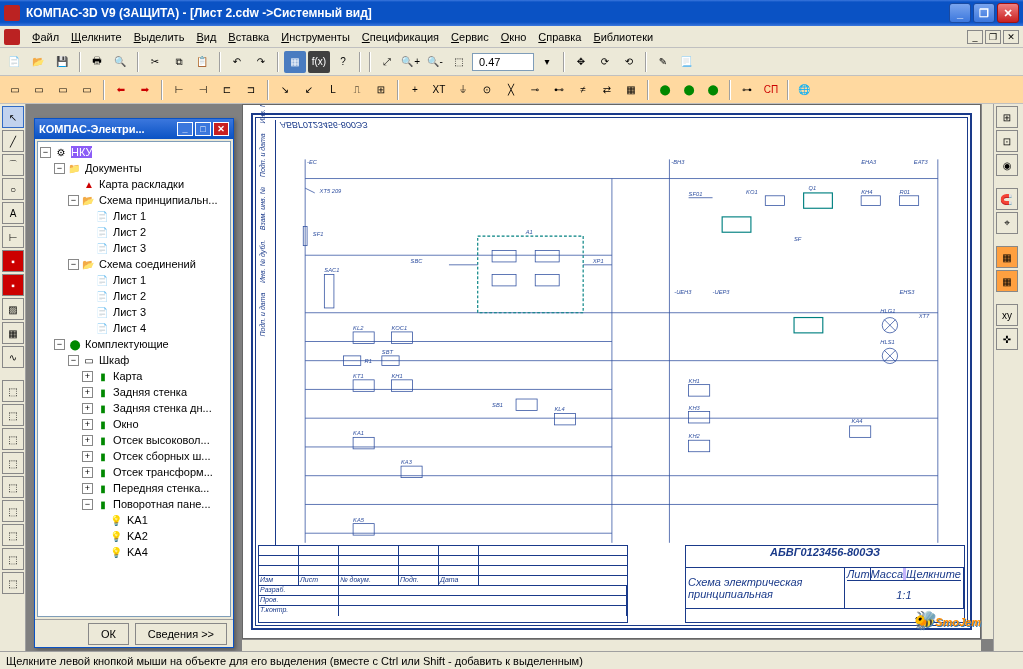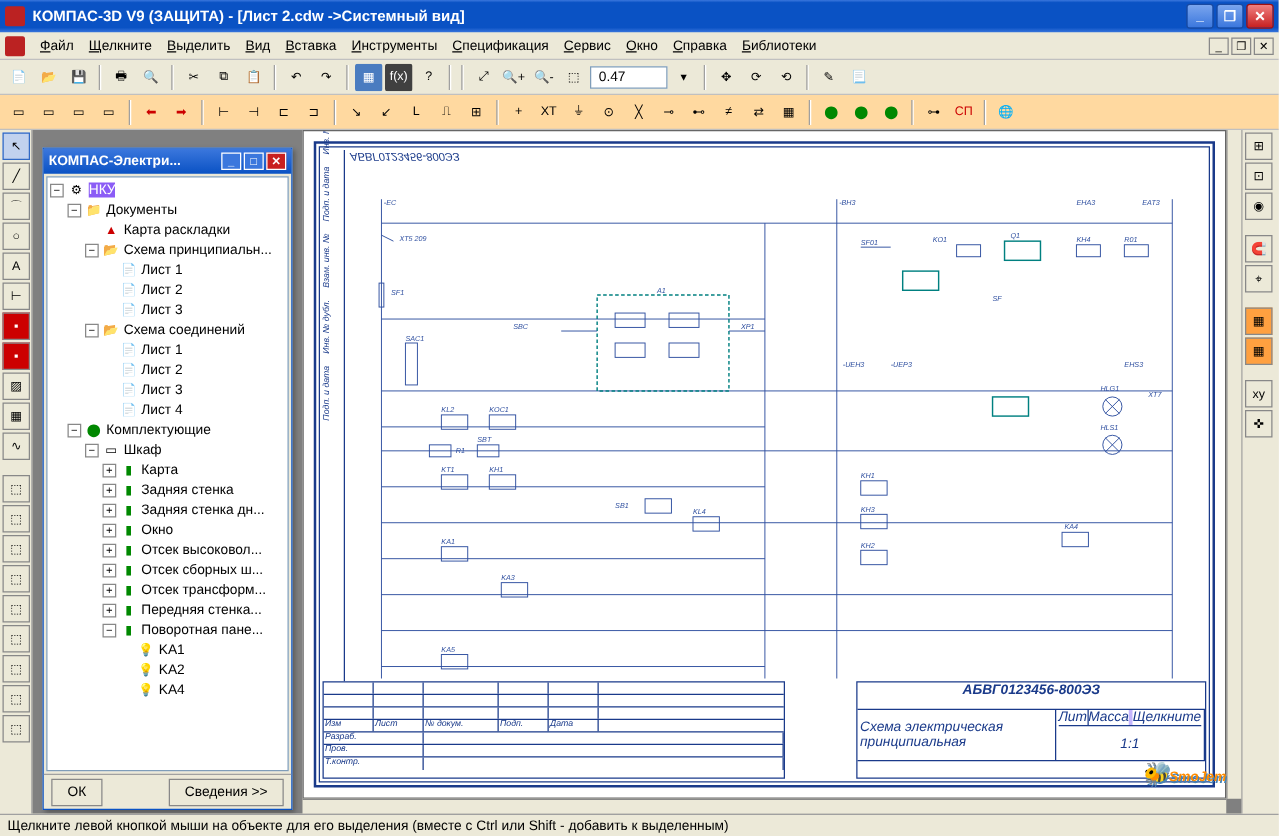--- a/index.html
+++ b/index.html
@@ -37,21 +37,21 @@
 .panel-title { height: 20px; background: linear-gradient(to bottom, #3b77dd, #0a52c4); color: #fff; display: flex; align-items: center; padding: 0 4px; font-weight: bold; font-size: 11px; }
 .panel-title .pbtns { margin-left: auto; display: flex; gap: 2px; }
 .panel-title .pbtn { width: 16px; height: 14px; background: #3b77dd; border: 1px solid #fff; color: #fff; font-size: 9px; display: flex; align-items: center; justify-content: center; cursor: pointer; }
 .panel-title .pbtn.x { background: #c82020; }
 .tree { flex: 1; background: #fff; border: 1px solid #7f9db9; margin: 2px; overflow: auto; padding: 2px; }
 .tree-item { display: flex; align-items: center; height: 16px; white-space: nowrap; cursor: pointer; }
 .expander { width: 11px; height: 11px; border: 1px solid #888; background: #fff; margin-right: 3px; font-size: 9px; line-height: 9px; text-align: center; cursor: pointer; }
 .ticon { width: 14px; height: 14px; margin-right: 3px; display: inline-flex; align-items: center; justify-content: center; font-size: 10px; }
 .tlabel { font-size: 11px; }
 .tlabel.sel { background: #8b5cf6; color: #fff; }
-.panel-footer { height: 28px; border-top: 1px solid #a0a0a0; display: flex; align-items: center; justify-content: space-between; gap: 6px; padding: 0 6px; }
+.panel-footer { height: 28px; border-top: 1px solid #a0a0a0; display: flex; align-items: center; justify-content: flex-end; gap: 6px; padding: 0 6px; }
 .panel-footer button { height: 22px; padding: 0 12px; border: 1px solid #888; background: #ece9d8; cursor: pointer; font-size: 11px; }
 
 .drawing { position: absolute; left: 216px; top: 0; right: 12px; bottom: 12px; background: #fff; border: 1px solid #666; overflow: hidden; }
 .scroll-v { position: absolute; right: 0; top: 0; bottom: 12px; width: 12px; background: #ece9d8; border-left: 1px solid #888; }
 .scroll-h { position: absolute; left: 216px; right: 12px; bottom: 0; height: 12px; background: #ece9d8; border-top: 1px solid #888; }
 
 .frame { position: absolute; inset: 8px; border: 2px solid #1a3a8a; }
 .frame-inner { position: absolute; inset: 2px; border: 1px solid #1a3a8a; }
 .sheet-num { position: absolute; left: 24px; top: 2px; font-size: 9px; font-style: italic; color: #1a3a8a; }
 

